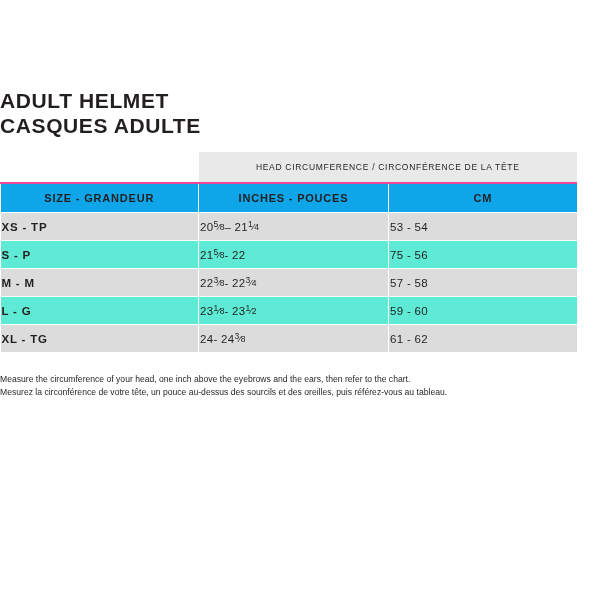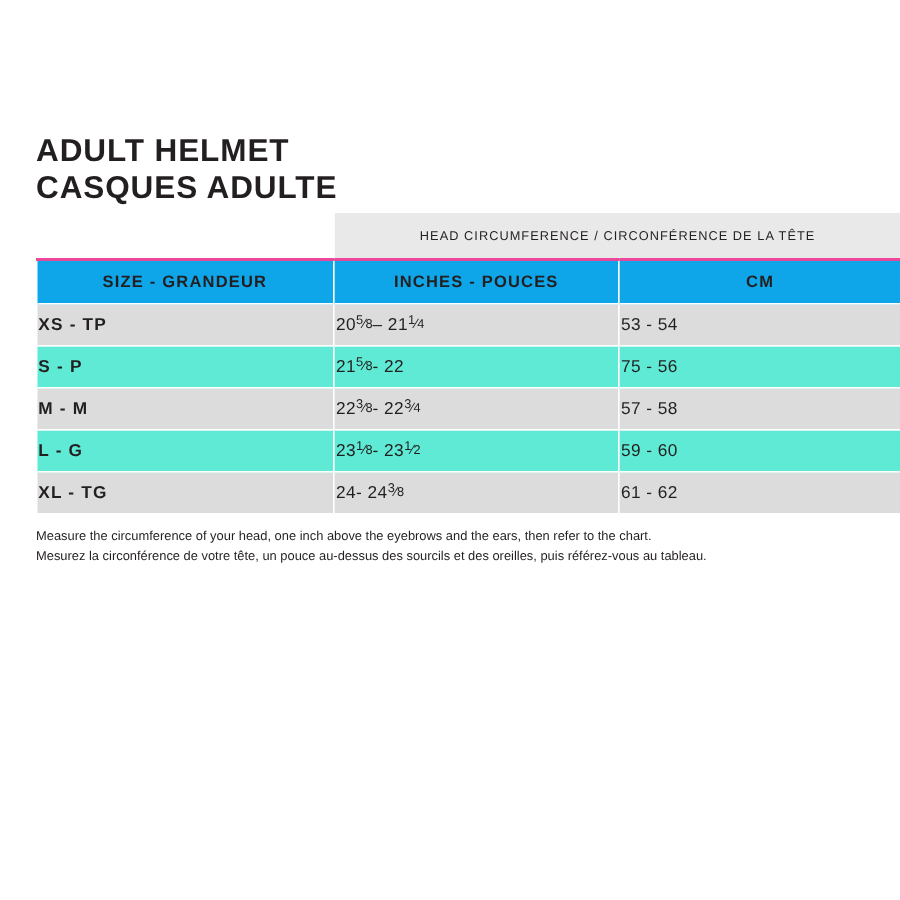--- a/index.html
+++ b/index.html
@@ -12,35 +12,35 @@
     background: #ffffff;
     font-family: "Liberation Sans", sans-serif;
     color: #231f20;
     overflow: hidden;
   }
   .page {
     position: relative;
     width: 600px;
     height: 600px;
     box-sizing: border-box;
-    padding: 0 24px;
+    padding: 0 0;
   }
   .titles {
     padding-top: 88px;
   }
   .title-line {
     font-size: 21px;
     font-weight: bold;
     letter-spacing: 0.6px;
     line-height: 25px;
     color: #231f20;
     text-transform: uppercase;
   }
   .chart-wrap {
-    margin-top: 4px;
+    margin-top: 14px;
   }
   table.size-chart {
     width: 576px;
     border-collapse: collapse;
     table-layout: fixed;
     font-size: 11px;
   }
   table.size-chart col.c1 { width: 198px; }
   table.size-chart col.c2 { width: 190px; }
   table.size-chart col.c3 { width: 188px; }
@@ -95,21 +95,21 @@
     font-size: 8.5px;
     line-height: 1;
     vertical-align: 0.18em;
     letter-spacing: 0;
   }
   .frac sup { font-size: 8.5px; vertical-align: 0.32em; }
   .frac sub { font-size: 8.5px; vertical-align: 0.02em; }
   .slash { font-size: 9px; }
 
   .notes {
-    margin-top: 9px;
+    margin-top: 21px;
     font-size: 8.6px;
     line-height: 12.5px;
     color: #231f20;
   }
   .note-line { white-space: nowrap; }
 </style>
 </head>
 <body>
 
 <div class="page">

